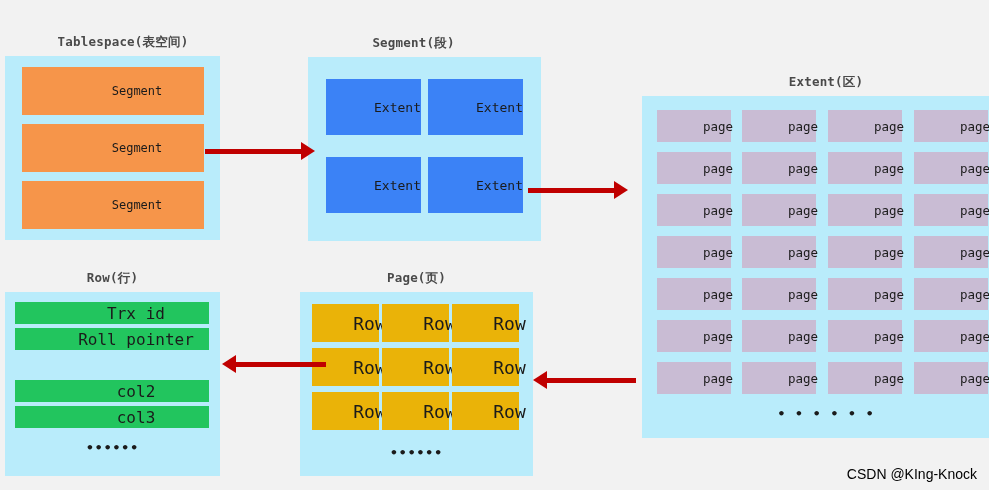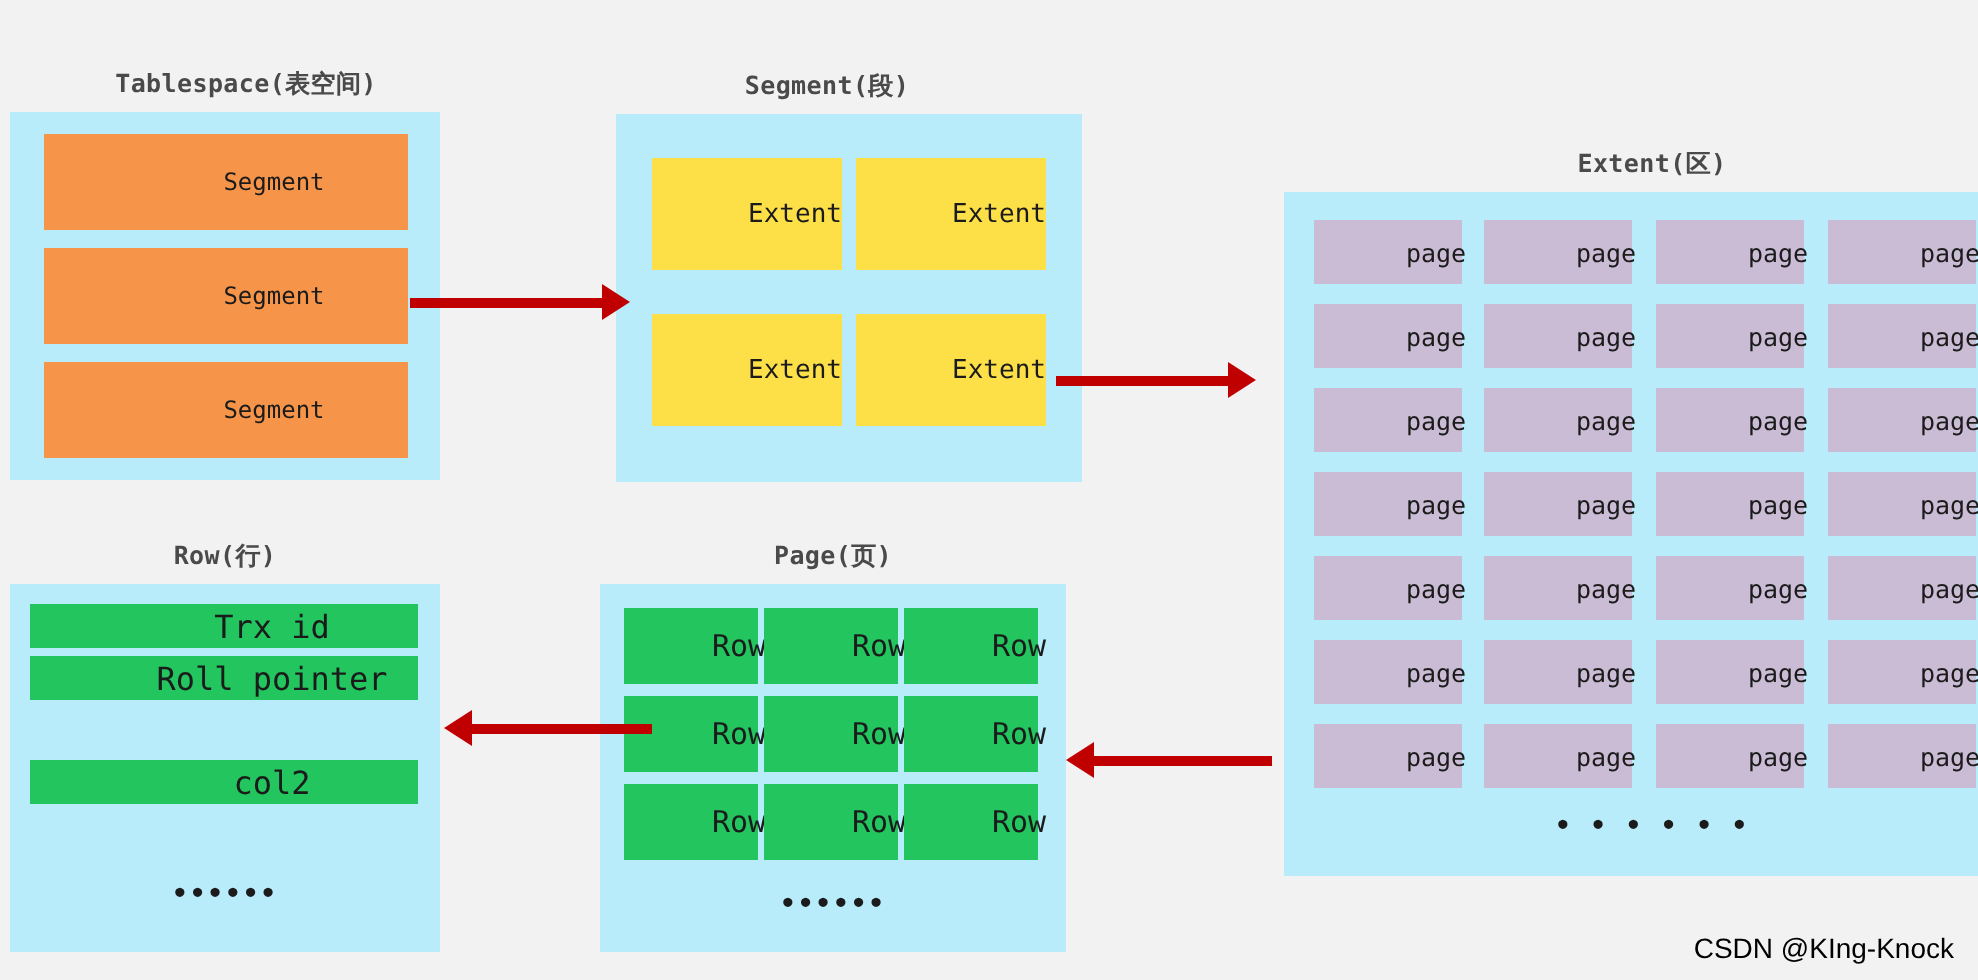--- a/index.html
+++ b/index.html
@@ -58,30 +58,30 @@
     color: #1b1b1b;
     white-space: nowrap;
     padding-left: 48px;
   }
 
   .cell-segment {
     background: #f6954a;
     font-size: 12px;
   }
   .cell-extent {
-    background: #fde047;
+    background: #3b82f6;
     font-size: 13px;
   }
   .cell-page {
     background: #c9bcd4;
     font-size: 12.5px;
   }
   .cell-row-green {
-    background: #22c55e;
-    font-size: 15px;
+    background: #eab308;
+    font-size: 18px;
   }
   .cell-field {
     background: #22c55e;
     font-size: 16px;
   }
 
   .dots {
     position: absolute;
     text-align: center;
     font-family: "DejaVu Sans Mono", "Liberation Mono", monospace;
@@ -214,20 +214,21 @@
       <div class="dots" style="left:0; top:153px; width:233px;">••••••</div>
     </div>
   </div>
 
   <div class="panel" style="left:5px; top:270px; width:215px; height:206px;">
     <div class="panel-title">Row(行)</div>
     <div class="panel-body" style="top:22px; width:215px; height:184px;">
       <div class="cell cell-field" style="left:10px; top:10px; width:194px; height:22px;">Trx id</div>
       <div class="cell cell-field" style="left:10px; top:36px; width:194px; height:22px;">Roll pointer</div>
       <div class="cell cell-field" style="left:10px; top:88px; width:194px; height:22px;">col2</div>
+      <div class="cell cell-field" style="left:10px; top:114px; width:194px; height:22px;">col3</div>
 
       <div class="dots" style="left:0; top:148px; width:215px;">••••••</div>
     </div>
   </div>
 
   <div class="arrow right" style="left:205px; top:151px; width:110px;">
     <div class="shaft"></div>
     <div class="head"></div>
   </div>
 

